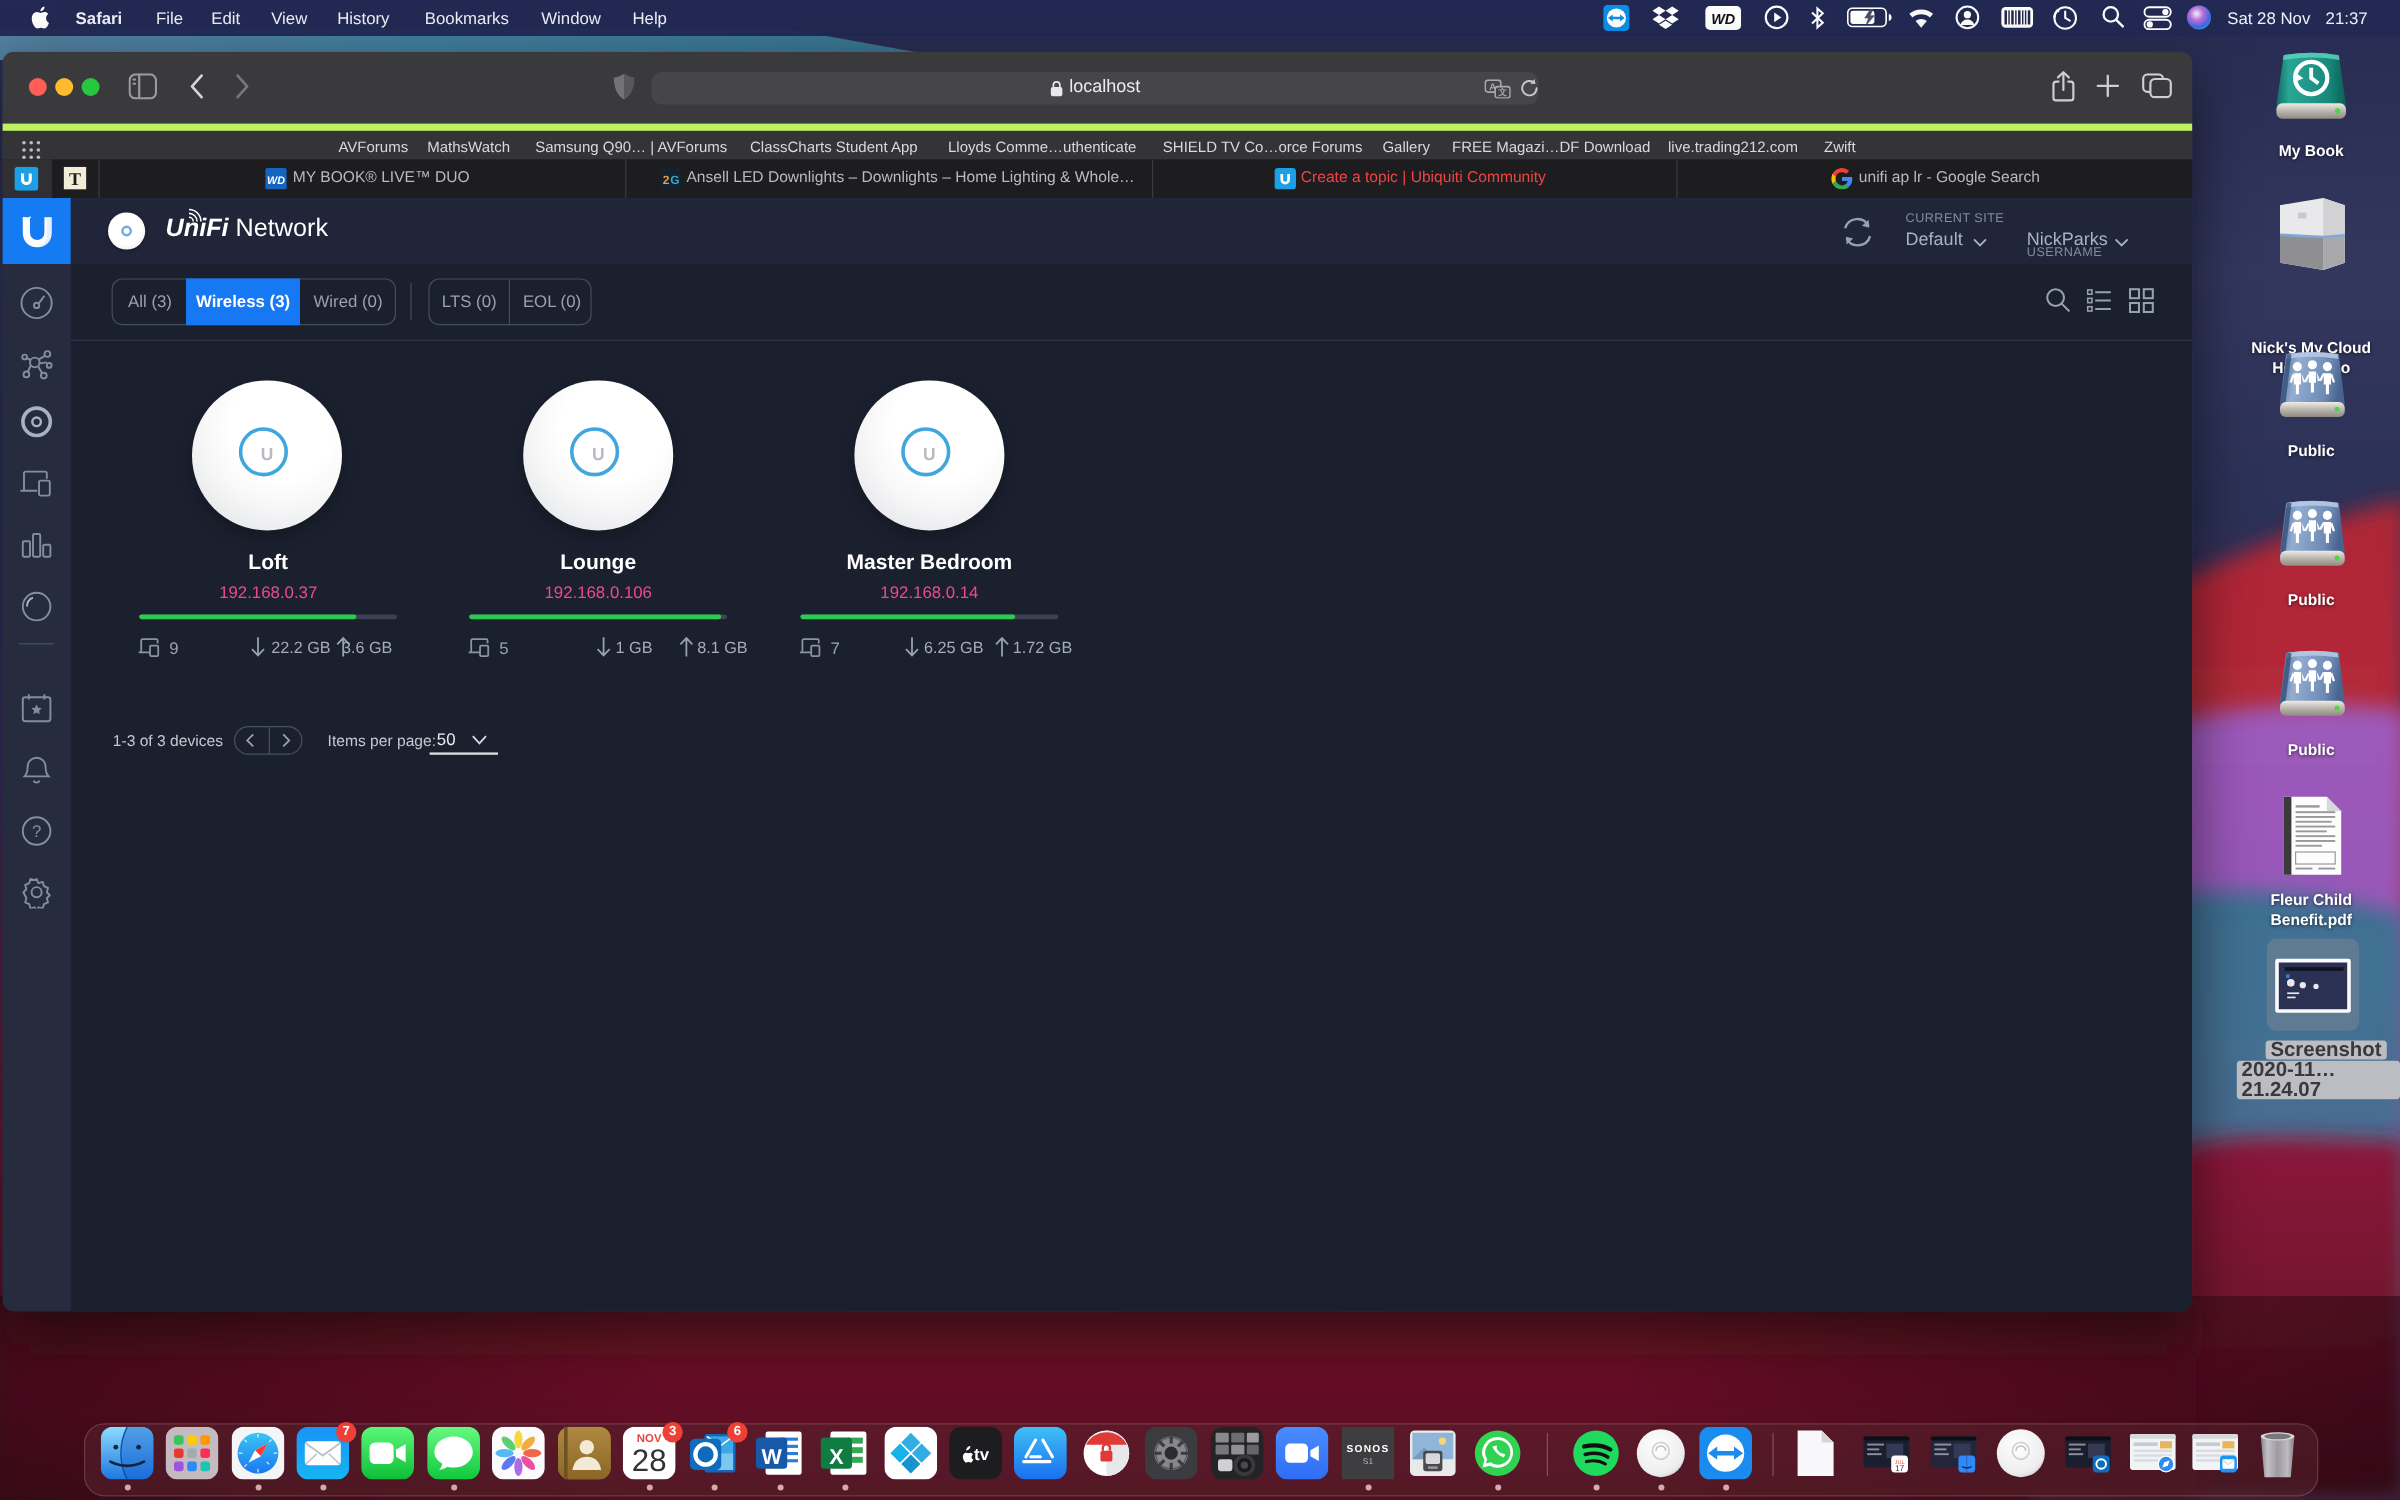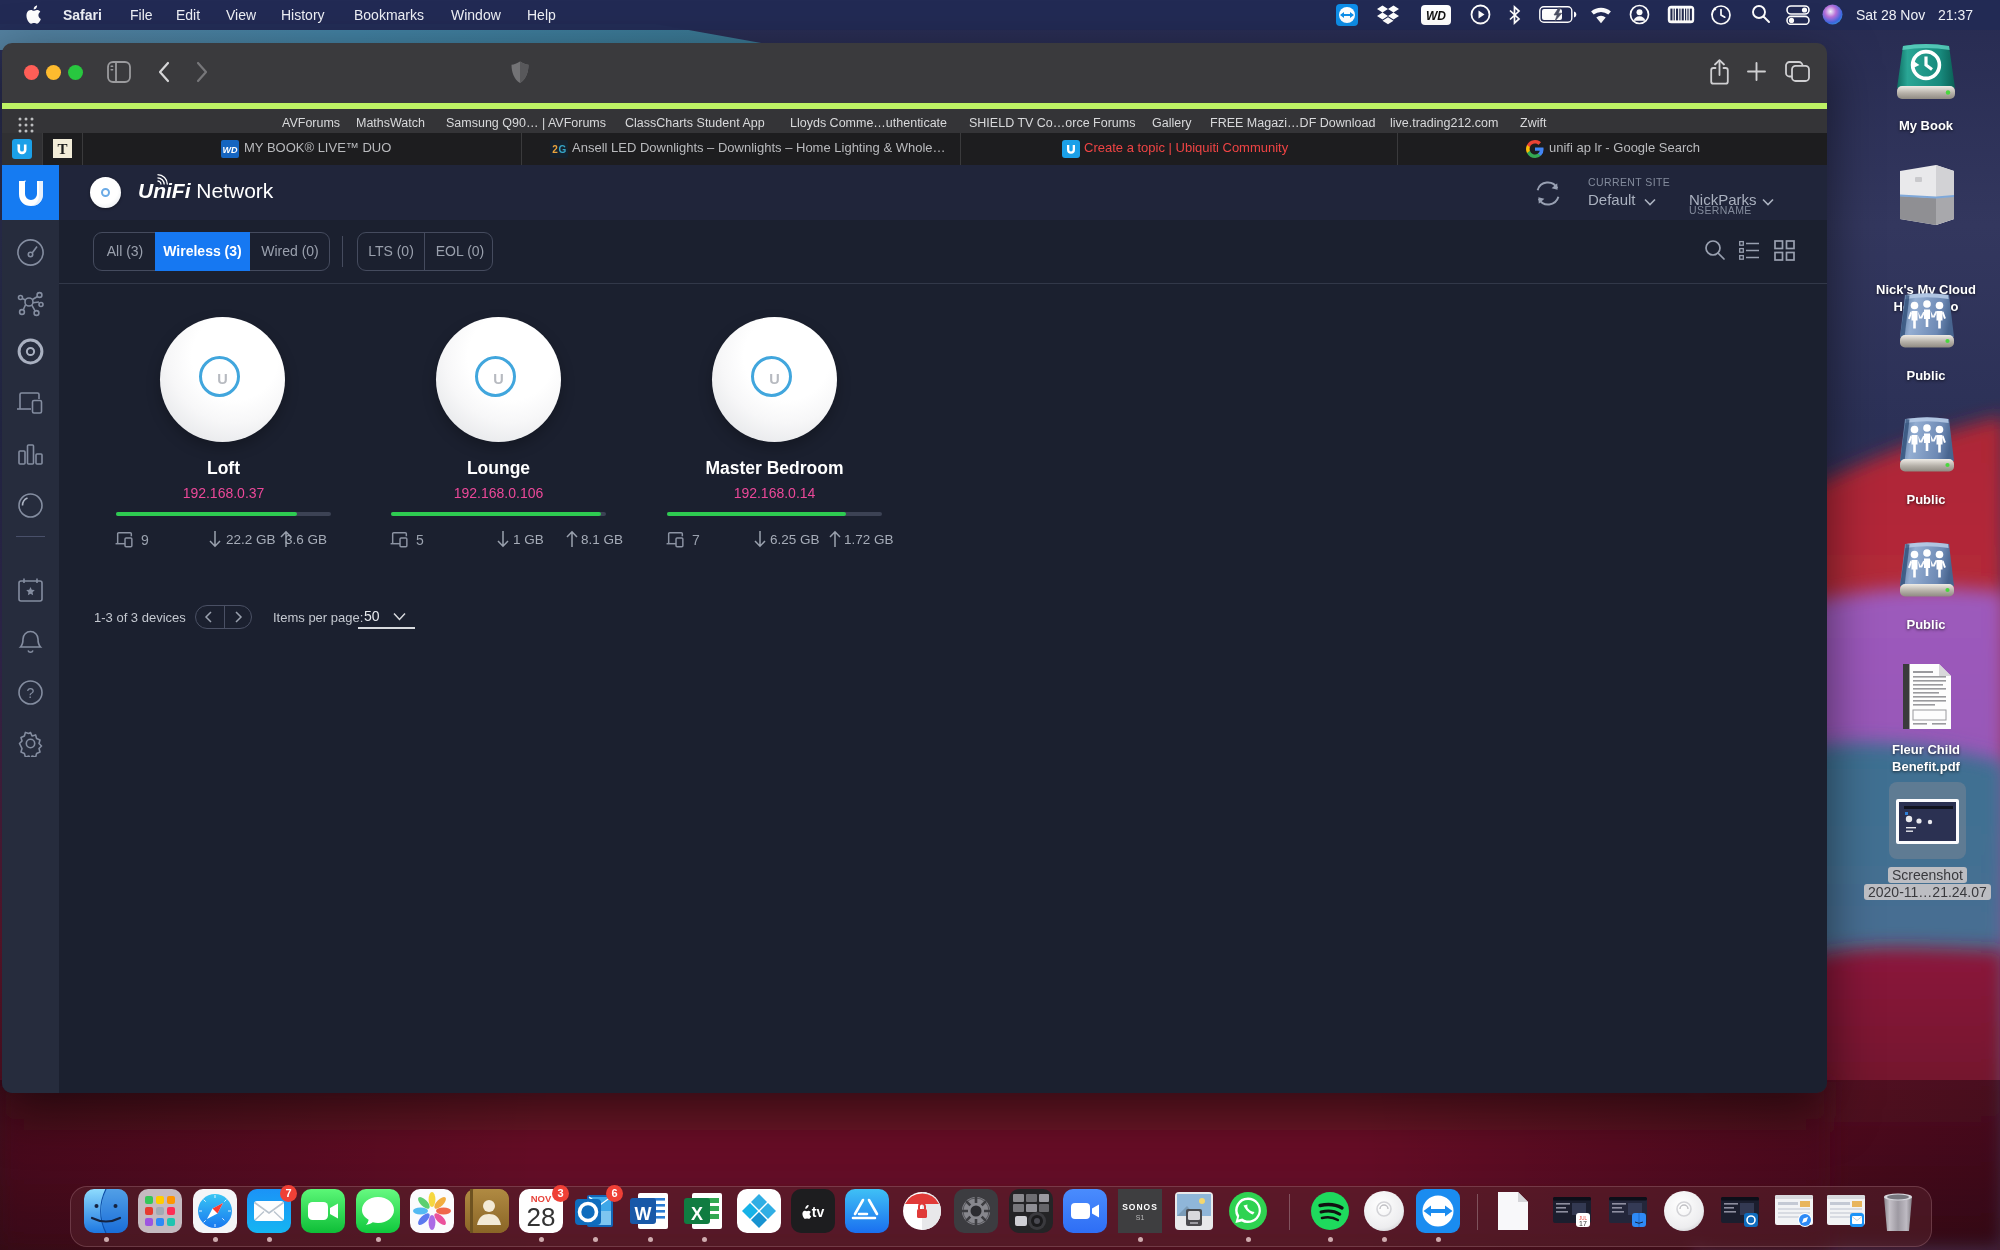--- a/index.html
+++ b/index.html
@@ -34,21 +34,21 @@
 .devcircle .ulogo { position:absolute; left:0; top:54px; width:125px; text-align:center; color:#b7bac0; font-size:14.5px; font-weight:600; }
 .devname { position:absolute; top:293px; text-align:center; color:#fff; font-size:17.5px; font-weight:700; }
 .devip { position:absolute; top:320px; text-align:center; color:#ec4899; font-size:14px; }
 .devbar { position:absolute; top:347px; width:215px; height:4px; border-radius:2px; background:#3c4254; }
 .devbar .fill { height:4px; border-radius:2px; background:#2ecb51; }
 .cli { position:absolute; top:364px; width:21px; height:21px; }
 .statnum { position:absolute; top:367px; color:#9aa1ae; font-size:14px; }
 .arr { position:absolute; top:365px; width:14px; height:18px; }
 .statgb { position:absolute; top:367px; color:#a6acb8; font-size:13.5px; }
 .dlabel { position:absolute; text-align:center; color:#fff; font-size:13px; font-weight:700; line-height:17px; text-shadow:0 1px 3px rgba(0,0,0,0.65); }
-.dpill { position:absolute; background:#bcbdc2; color:#39393d; font-size:14px; font-weight:400; padding:0 4px; border-radius:3px; line-height:16px; }
+.dpill { position:absolute; background:#bcbdc2; color:#39393d; font-size:17px; font-weight:700; padding:0 4px; border-radius:3px; line-height:16px; }
 #dockbg { position:absolute; left:70px; top:1186px; width:1862px; height:61px; border-radius:17px; background:rgba(88,36,46,0.5); border:1px solid rgba(205,155,165,0.26); }
 .di { position:absolute; top:1189px; width:44px; height:44px; }
 .dsep { position:absolute; top:1194px; width:1px; height:36px; background:rgba(255,255,255,0.25); }
 .ddot { position:absolute; top:1237px; width:5px; height:5px; border-radius:50%; background:rgba(255,228,228,0.72); }
 .badge { position:absolute; top:-4px; right:-6px; min-width:17px; height:17px; border-radius:9px; background:#ef4036; color:#fff; font-size:11px; font-weight:700; text-align:center; line-height:17px; padding:0 3px; }
 </style>
 </head>
 <body>
 <svg id="wall" viewBox="0 0 2000 1250" preserveAspectRatio="none">
   <defs>
@@ -218,20 +218,37 @@
     <svg class="abs" style="left:155px;top:18px" width="13" height="22" viewBox="0 0 13 22">
         <path d="M11 2 3 11l8 9" fill="none" stroke="#d6d6d8" stroke-width="2.2" stroke-linecap="round" stroke-linejoin="round"></path>
       </svg>
     <svg class="abs" style="left:194px;top:18px" width="13" height="22" viewBox="0 0 13 22">
         <path d="M2 2l8 9-8 9" fill="none" stroke="#77777a" stroke-width="2.2" stroke-linecap="round" stroke-linejoin="round"></path>
       </svg>
     <svg class="abs" style="left:508px;top:17px" width="20" height="25" viewBox="0 0 20 25">
         <path d="M10 1.5c3 2 6 3 8.5 3.2 0 7.5-2.5 14.5-8.5 18.3-6-3.8-8.5-10.8-8.5-18.3C4 4.5 7 3.5 10 1.5z" fill="#737376"></path>
         <path d="M10 1.5c3 2 6 3 8.5 3.2 0 7.5-2.5 14.5-8.5 18.3z" fill="#58585b"></path>
       </svg>
+    <div id="urlfield">
+      <svg class="abs" style="left:332px;top:7px" width="11" height="14" viewBox="0 0 11 14">
+          <rect x="0.7" y="5.6" width="9.6" height="7.6" rx="1.6" fill="#e8e8ea"></rect>
+          <path d="M2.8 5.5V4a2.7 2.7 0 0 1 5.4 0v1.5" fill="none" stroke="#e8e8ea" stroke-width="1.4"></path>
+        </svg>
+      <div class="abs" style="left:348px;top:4px;font-size:15px;">localhost</div>
+      <svg class="abs" style="left:694px;top:6px" width="22" height="16" viewBox="0 0 22 16">
+          <rect x="0.7" y="0.7" width="13" height="10" rx="2.4" fill="none" stroke="#a9a9ac" stroke-width="1.4"></rect>
+          <text x="7" y="9" font-size="8" font-weight="700" fill="#a9a9ac" text-anchor="middle" font-family="Liberation Sans">A</text>
+          <rect x="9" y="6.2" width="12.4" height="9.4" rx="2.2" fill="#434347" stroke="#a9a9ac" stroke-width="1.3"></rect>
+          <text x="15.2" y="13.4" font-size="7.4" font-weight="700" fill="#a9a9ac" text-anchor="middle" font-family="Liberation Sans">文</text>
+        </svg>
+      <svg class="abs" style="left:723px;top:5px" width="17" height="17" viewBox="0 0 17 17">
+          <path d="M14.5 8.5a6 6 0 1 1-1.8-4.3" fill="none" stroke="#c9c9cc" stroke-width="1.6" stroke-linecap="round"></path>
+          <path d="M13 0.8v4h-4z" fill="#c9c9cc"></path>
+        </svg>
+    </div>
     <svg class="abs" style="left:1707px;top:16px" width="21" height="26" viewBox="0 0 21 26">
         <path d="M10.5 2v14" stroke="#cfcfd2" stroke-width="1.8" stroke-linecap="round"></path>
         <path d="M6 5.5 10.5 1.2l4.5 4.3" fill="none" stroke="#cfcfd2" stroke-width="1.8" stroke-linecap="round" stroke-linejoin="round"></path>
         <path d="M6.5 9H4.5 A2.3 2.3 0 0 0 2.2 11.3 V22.4 A2.3 2.3 0 0 0 4.5 24.7 H16.5 A2.3 2.3 0 0 0 18.8 22.4 V11.3 A2.3 2.3 0 0 0 16.5 9 H14.5" fill="none" stroke="#cfcfd2" stroke-width="1.8" stroke-linecap="round"></path>
       </svg>
     <svg class="abs" style="left:1745px;top:19px" width="19" height="19" viewBox="0 0 19 19">
         <path d="M9.5 1v17M1 9.5h17" stroke="#cfcfd2" stroke-width="1.9" stroke-linecap="round"></path>
       </svg>
     <svg class="abs" style="left:1783px;top:18px" width="25" height="21" viewBox="0 0 25 21">
         <rect x="1" y="1" width="16.5" height="14.5" rx="3.6" fill="none" stroke="#cfcfd2" stroke-width="1.8"></rect>

